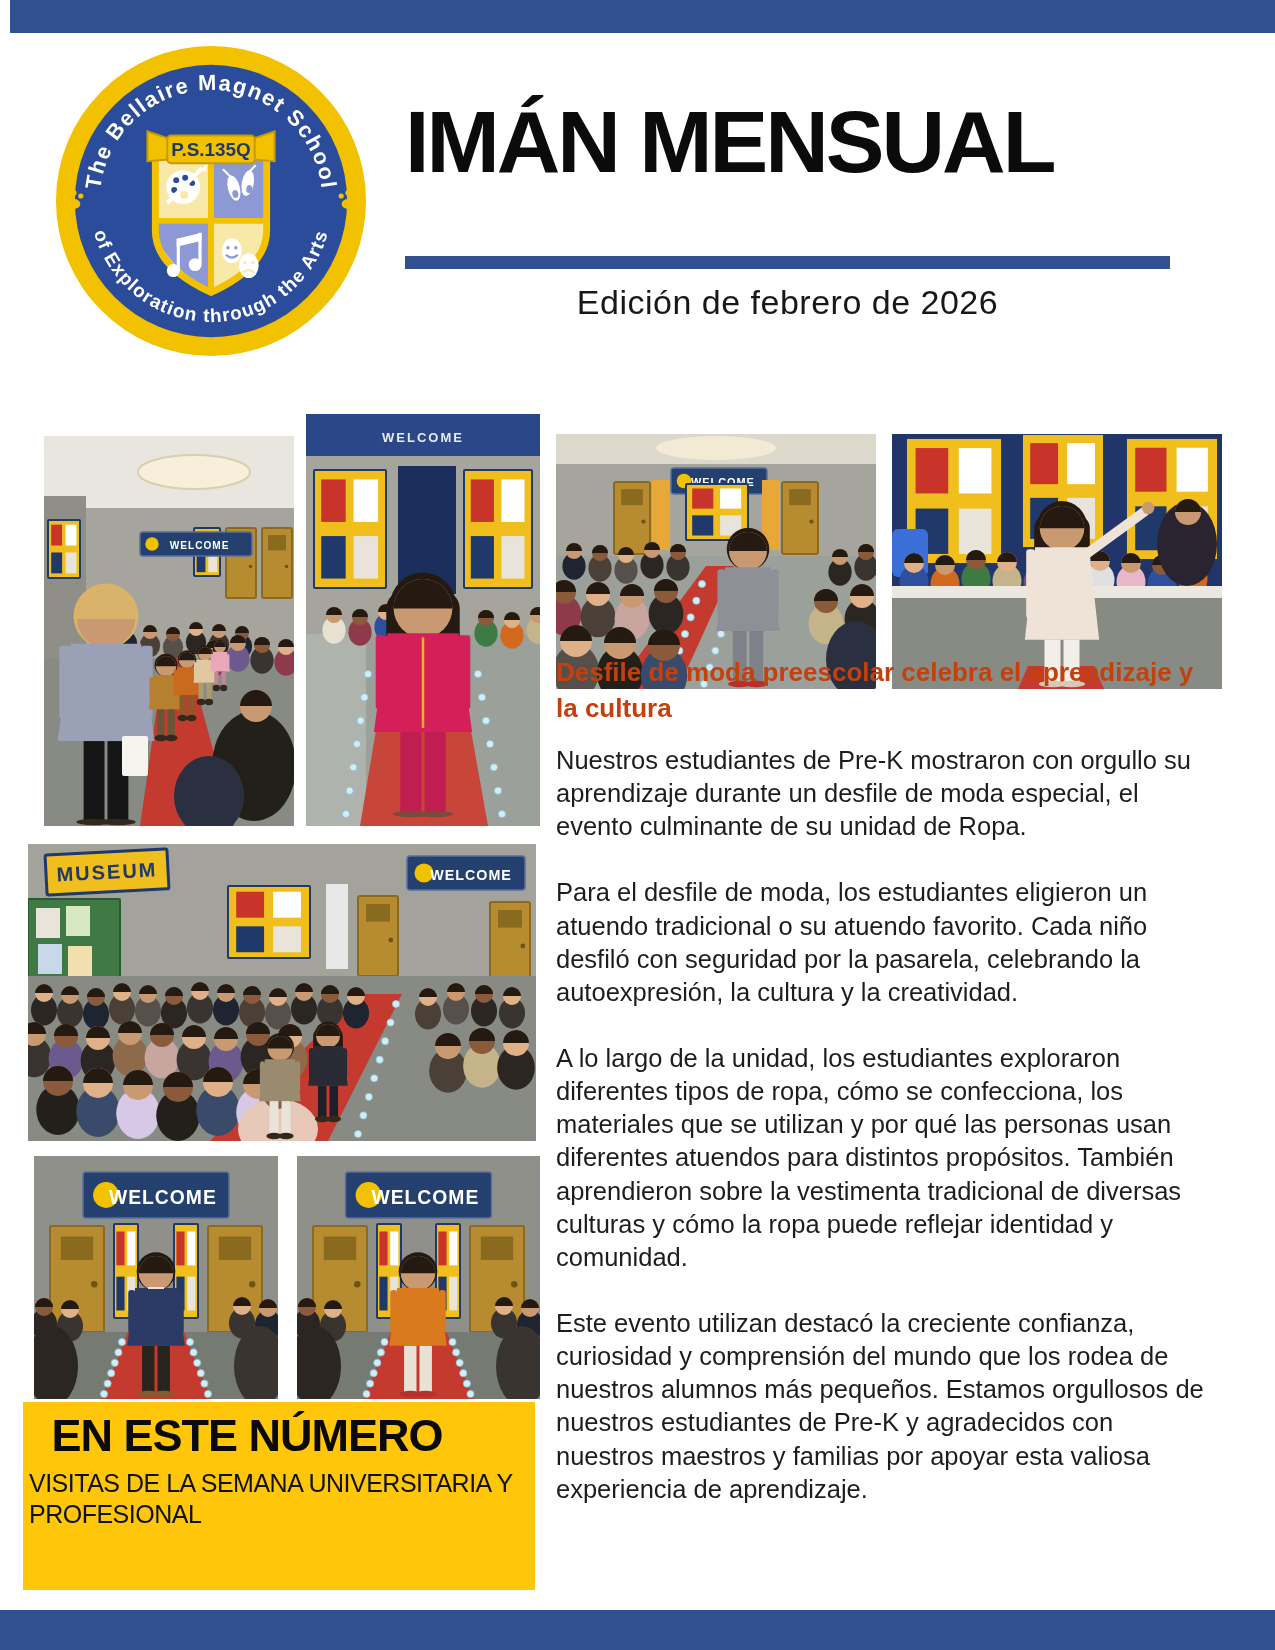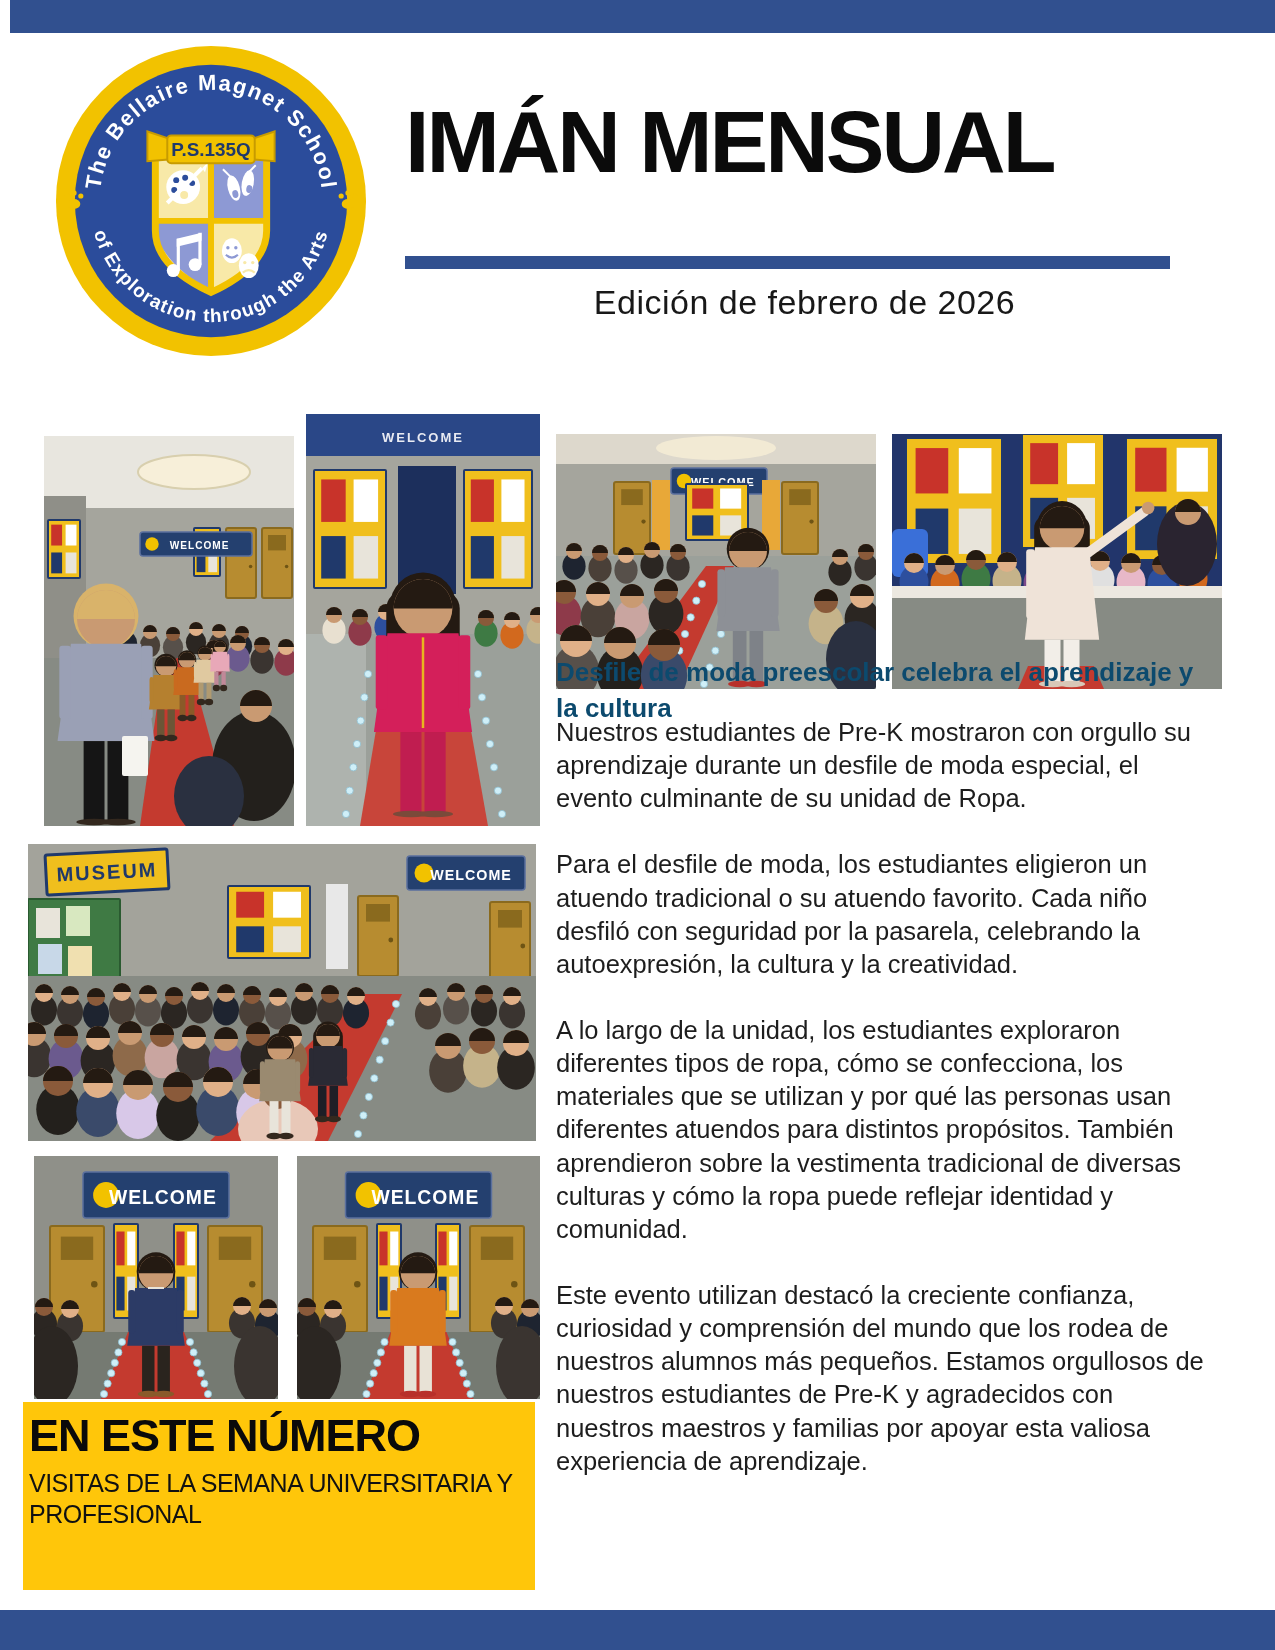--- a/index.html
+++ b/index.html
@@ -6,31 +6,31 @@
   .page{position:relative;width:1275px;height:1650px;background:#ffffff;overflow:hidden;
         font-family:"Liberation Sans", sans-serif;}
   .bar{position:absolute;background:#31508F;}
   .topbar{left:10px;top:0;right:0;height:33px;}
   .bottombar{left:0;right:0;top:1610px;height:40px;}
   .logo{position:absolute;left:52px;top:42px;width:318px;height:318px;}
   .masthead-title{position:absolute;left:405px;top:96px;width:770px;
       font-size:88px;font-weight:800;letter-spacing:-3px;color:#0b0b0b;line-height:1.05;
       white-space:nowrap;}
   .masthead-rule{position:absolute;left:405px;top:256px;width:765px;height:13px;background:#31508F;}
-  .masthead-sub{position:absolute;left:422px;top:283px;width:765px;text-align:center;
+  .masthead-sub{position:absolute;left:405px;top:283px;width:765px;text-align:center;
       font-size:34px;font-weight:400;color:#181818;letter-spacing:0.5px;}
   .photo{position:absolute;overflow:hidden;background:#9a9a92;margin-top:44px;}
   .photo svg{display:block;}
   .article-head{position:absolute;left:556px;top:655px;width:660px;
-      font-size:26px;font-weight:800;color:#0c4a6e;line-height:1.38;}
-  .article-body{position:absolute;left:556px;top:716px;width:650px;}
+      font-size:26px;font-weight:800;color:#c2410c;line-height:1.38;}
+  .article-body{position:absolute;left:556px;top:744px;width:650px;}
   .article-body p{margin:0 0 33px 0;font-size:25.5px;line-height:1.3;color:#1d1d1d;font-weight:400;}
   .issue-box{position:absolute;left:23px;top:1402px;width:512px;height:188px;background:#FFC60A;
       box-sizing:border-box;padding:6px 6px 0 6px;}
-  .issue-head{font-size:45px;font-weight:900;color:#0a0a0a;text-align:left;
+  .issue-head{font-size:45px;font-weight:900;color:#0a0a0a;text-align:center;
       padding-right:64px;letter-spacing:-1px;margin:2px 0 6px 0;}
   .issue-intro{font-size:25px;font-weight:400;color:#111;line-height:1.22;letter-spacing:-0.5px;margin:0;}
   .issue-list{margin:4px 0 0 0;padding-left:72px;}
   .issue-list li{font-size:25px;font-weight:500;color:#111;line-height:1.3;letter-spacing:-0.5px;}
 </style>
 </head>
 <body>
 
 <div class="page">
 

